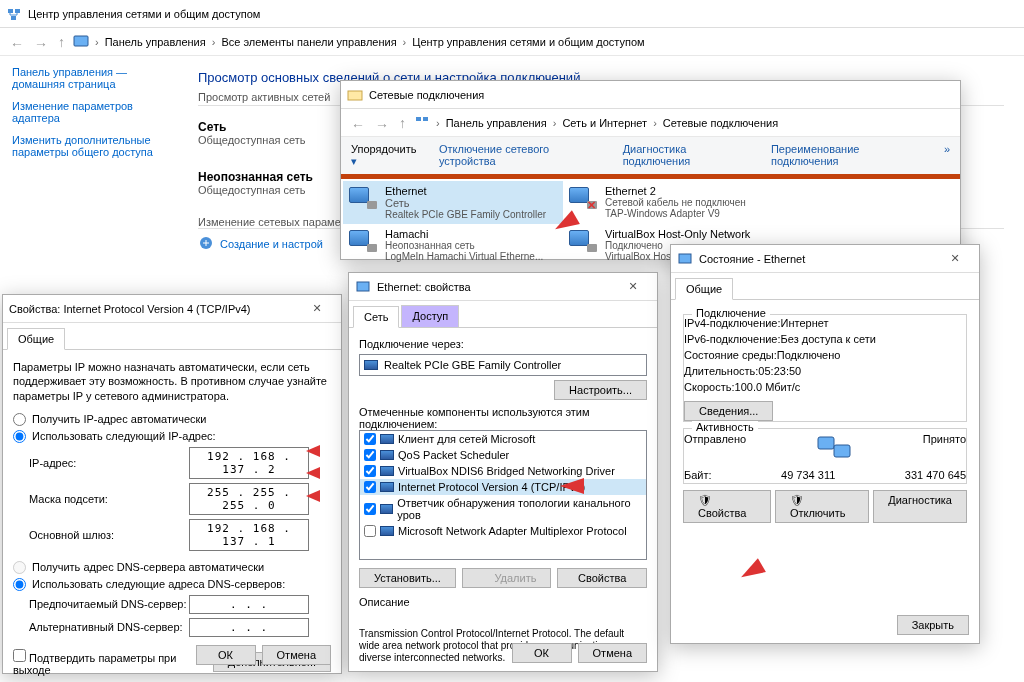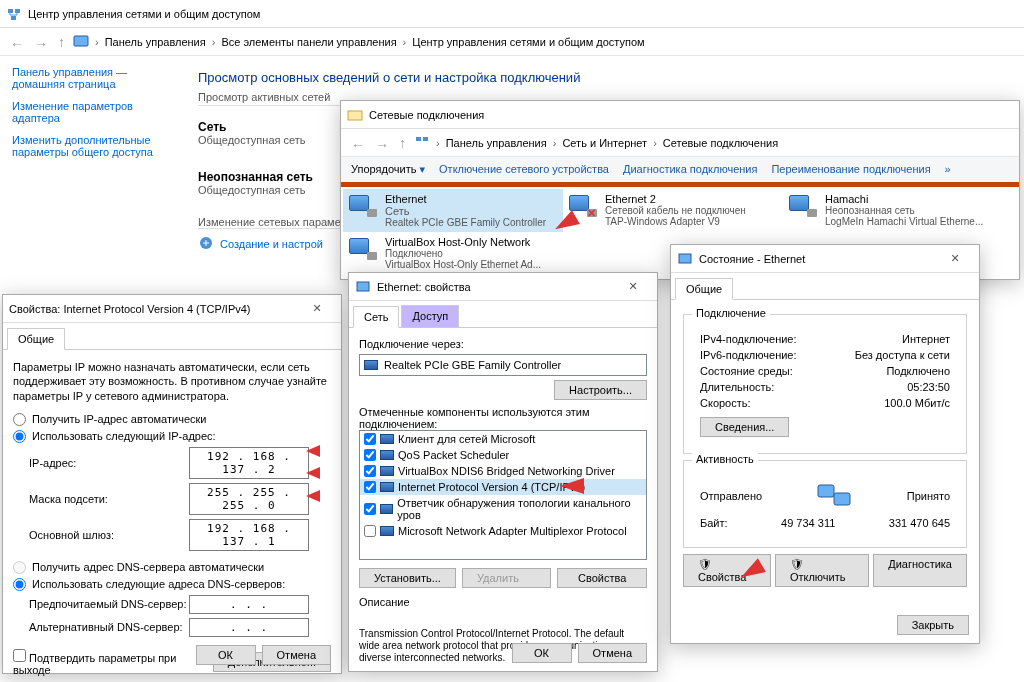--- a/index.html
+++ b/index.html
@@ -31,22 +31,22 @@
 .chklist input[type=checkbox]{width:12px;height:12px}
 .net-ico{width:14px;height:10px;background:linear-gradient(#4a90d9,#2c5aa0);border:1px solid #1a4480;display:inline-block}
 .conn-ico{width:32px;height:24px;position:relative}
 .conn-ico::before{content:"";position:absolute;width:18px;height:14px;background:linear-gradient(#6ab0f3,#3a7ec8);border:1px solid #2a5a96;border-radius:2px;top:2px;left:2px}
 .conn-ico::after{content:"";position:absolute;width:10px;height:8px;background:#999;bottom:0;right:2px;border-radius:1px}
 .arrow-r{display:inline-block;width:0;height:0;border-top:6px solid transparent;border-bottom:6px solid transparent;border-left:14px solid #d33}
 .arrow-r.big{border-top-width:8px;border-bottom-width:8px;border-left-width:24px}
 .shadow{box-shadow:0 4px 20px rgba(0,0,0,.25)}
 .toolbar{display:flex;gap:14px;padding:6px 10px;background:#f5f6f7;border-bottom:5px solid #c2410c;align-items:flex-start}
 .toolbar .titem{color:#1a5aa8;cursor:pointer}
-.kv{display:flex;justify-content:space-between;padding:2px 0;font-size:11px}
-.groupbox{border:1px solid #d0d0d0;padding:16px;margin:6px 0;position:relative}
+.kv{display:flex;justify-content:flex-start;padding:2px 0;font-size:11px}
+.groupbox{border:1px solid #d0d0d0;padding:0;margin:6px 0;position:relative}
 .groupbox>.legend{position:absolute;top:-8px;left:8px;background:#fff;padding:0 4px;font-size:11px}
 </style>
 </head>
 <body>
 
 <div class="win" style="left:0;top:0;width:1024px;height:300px;border:none">
   <div class="titlebar">
     <span class="icon">
         <svg width="16" height="16">
           <rect x="2" y="3" width="5" height="4" fill="#4a90d9"></rect>
@@ -91,21 +91,21 @@
         <span><svg width="16" height="16">
               <circle cx="8" cy="8" r="6" fill="#4a90d9"></circle>
               <path d="M5 8h6M8 5v6" stroke="#fff"></path>
             </svg></span>
         <span class="link">Создание и настрой</span>
       </div>
     </div>
   </div>
 </div>
 
-<div class="win shadow" style="left:340px;top:100px;width:680px;height:180px">
+<div class="win shadow" style="left:340px;top:80px;width:621px;height:180px">
   <div class="titlebar">
     <span class="icon">
         <svg width="16" height="16">
           <rect x="1" y="4" width="14" height="9" fill="#ffe9a6" stroke="#caa64a"></rect>
         </svg>
       </span>
     <span>Сетевые подключения</span>
   </div>
   <div class="bc">
     <span class="nav-arrow">←</span>
@@ -276,21 +276,21 @@
           <span>Ответчик обнаружения топологии канального уров</span>
         </div>
       <div class="item">
           <input type="checkbox" style="">
           <span class="net-ico"></span>
           <span>Microsoft Network Adapter Multiplexor Protocol</span>
         </div>
     </div>
     <div style="display:flex;gap:6px;margin:8px 0">
       <span class="btn" style="flex:1;text-align:center">Установить...</span>
-      <span class="btn" style="flex:1;text-align:left;color:#999">Удалить</span>
+      <span class="btn" style="flex:1;text-align:right;color:#999">Удалить</span>
       <span class="btn" style="flex:1;text-align:center">Свойства</span>
     </div>
     <div>Описание</div>
     <div style="font-size:10px;line-height:1.2;margin-top:20px">Transmission Control Protocol/Internet Protocol. The default wide area network protocol that provides communication across diverse interconnected networks.</div>
   </div>
   <div style="position:absolute;bottom:8px;right:10px;display:flex;gap:6px">
     <span class="btn" style="min-width:60px;text-align:center">ОК</span>
     <span class="btn" style="min-width:60px;text-align:center">Отмена</span>
   </div>
 </div>
@@ -328,21 +328,21 @@
           <span>05:23:50</span>
         </div>
       <div class="kv">
           <span>Скорость:</span>
           <span>100.0 Мбит/с</span>
         </div>
       <div style="margin-top:6px"><span class="btn">Сведения...</span></div>
     </div>
     <div class="groupbox">
       <div class="legend">Активность</div>
-      <div style="display:flex;justify-content:space-between;align-items:center;padding:4px 0">
+      <div style="display:flex;justify-content:space-between;align-items:flex-start;padding:4px 0">
         <span>Отправлено</span>
         <span><svg width="40" height="28">
               <rect x="4" y="4" width="16" height="12" fill="#6ab0f3" stroke="#2a5a96" rx="2"></rect>
               <rect x="20" y="12" width="16" height="12" fill="#6ab0f3" stroke="#2a5a96" rx="2"></rect>
             </svg></span>
         <span>Принято</span>
       </div>
       <div class="kv">
         <span>Байт:</span>
         <span style="flex:1;text-align:center">49 734 311</span>

